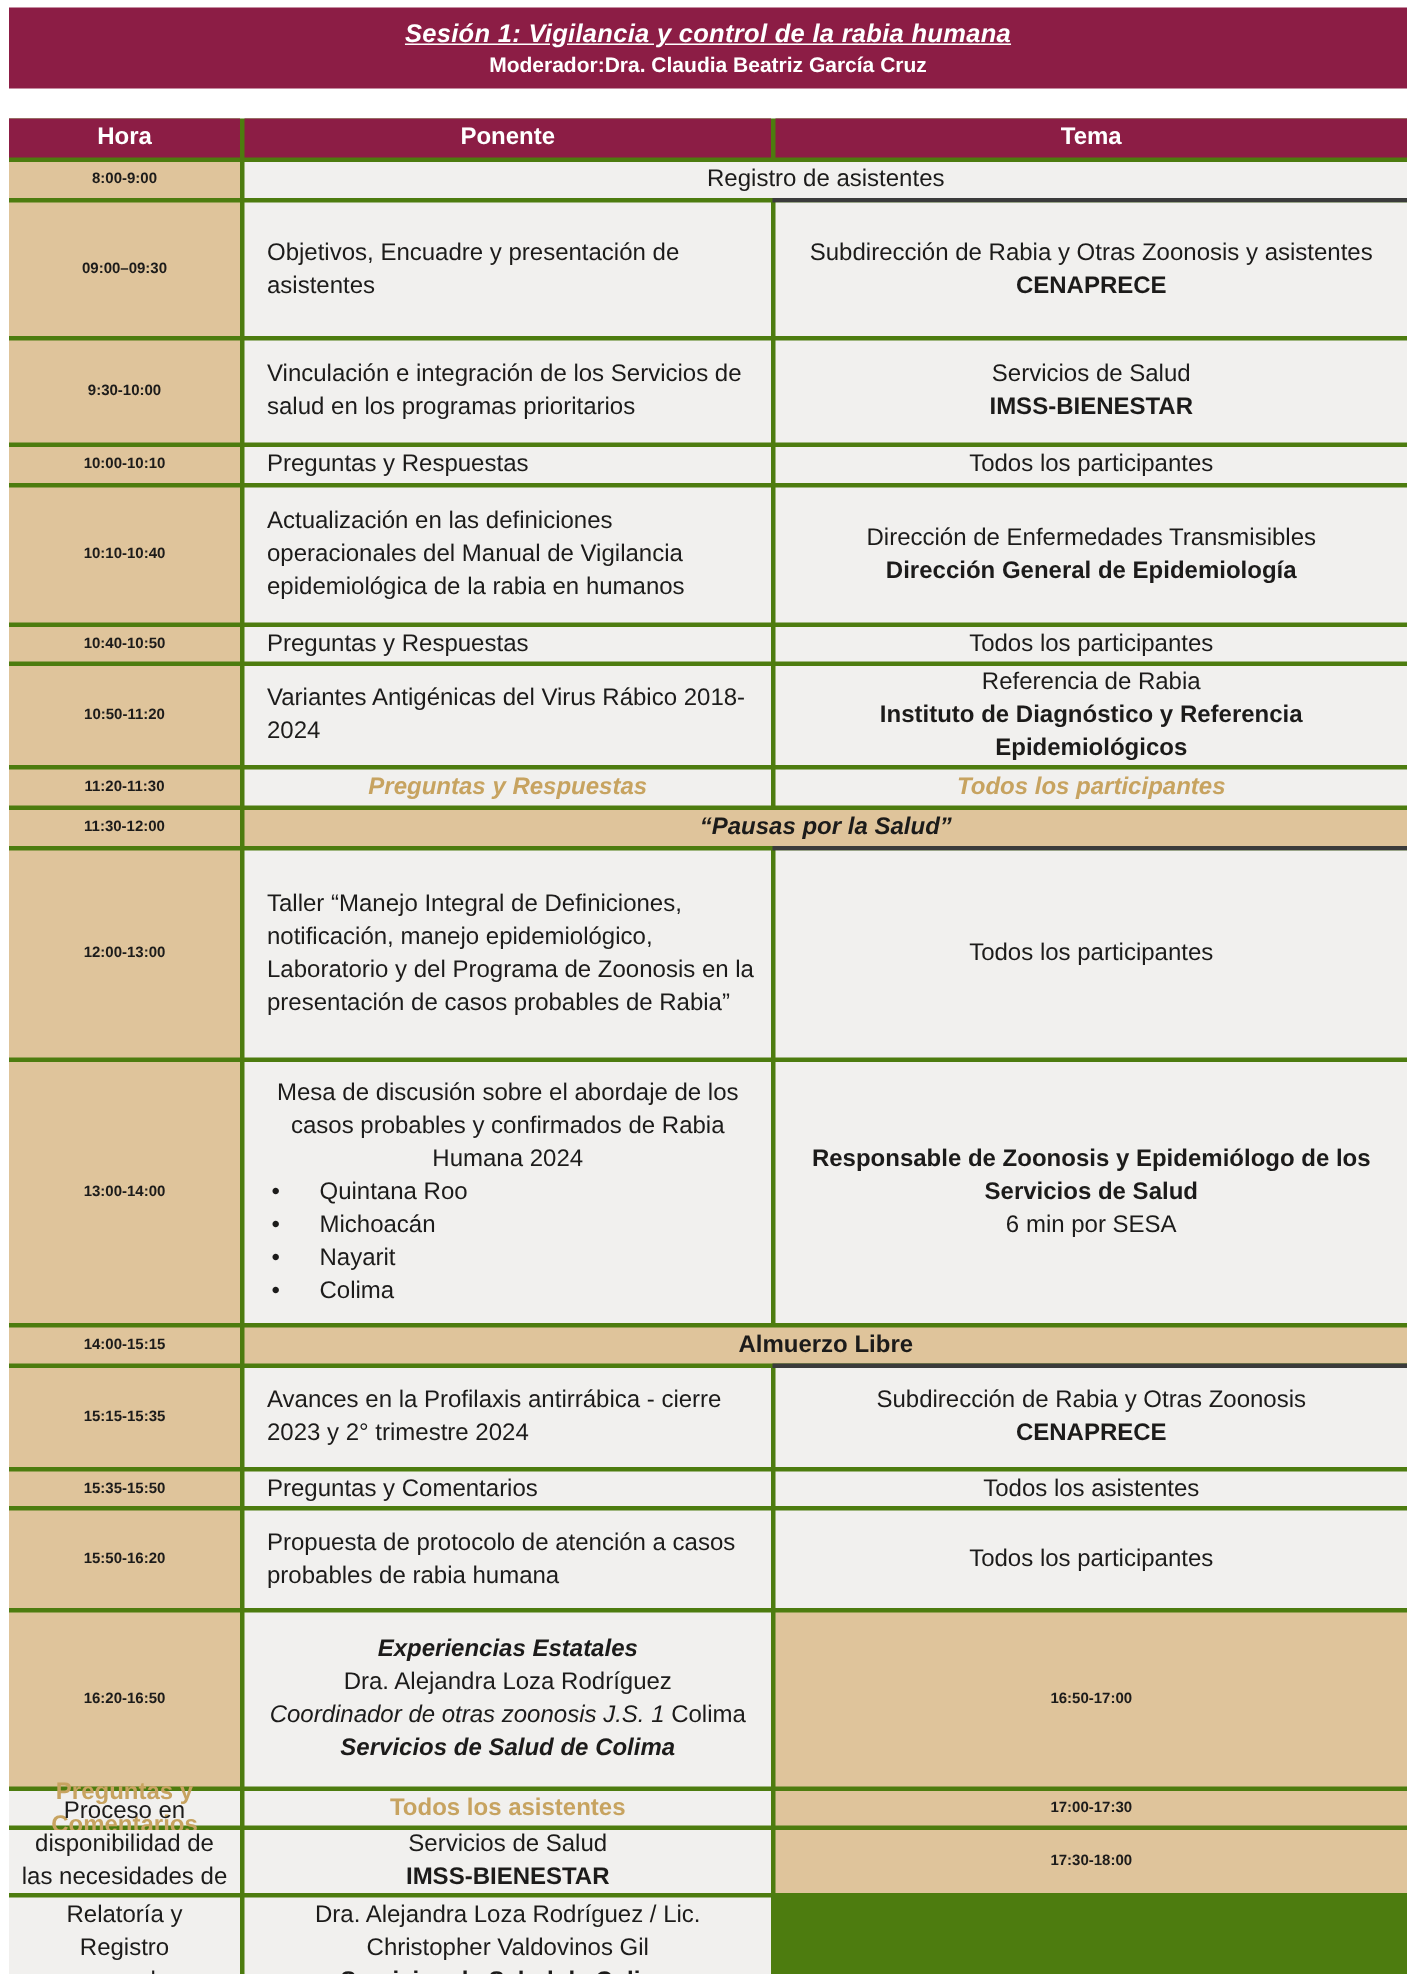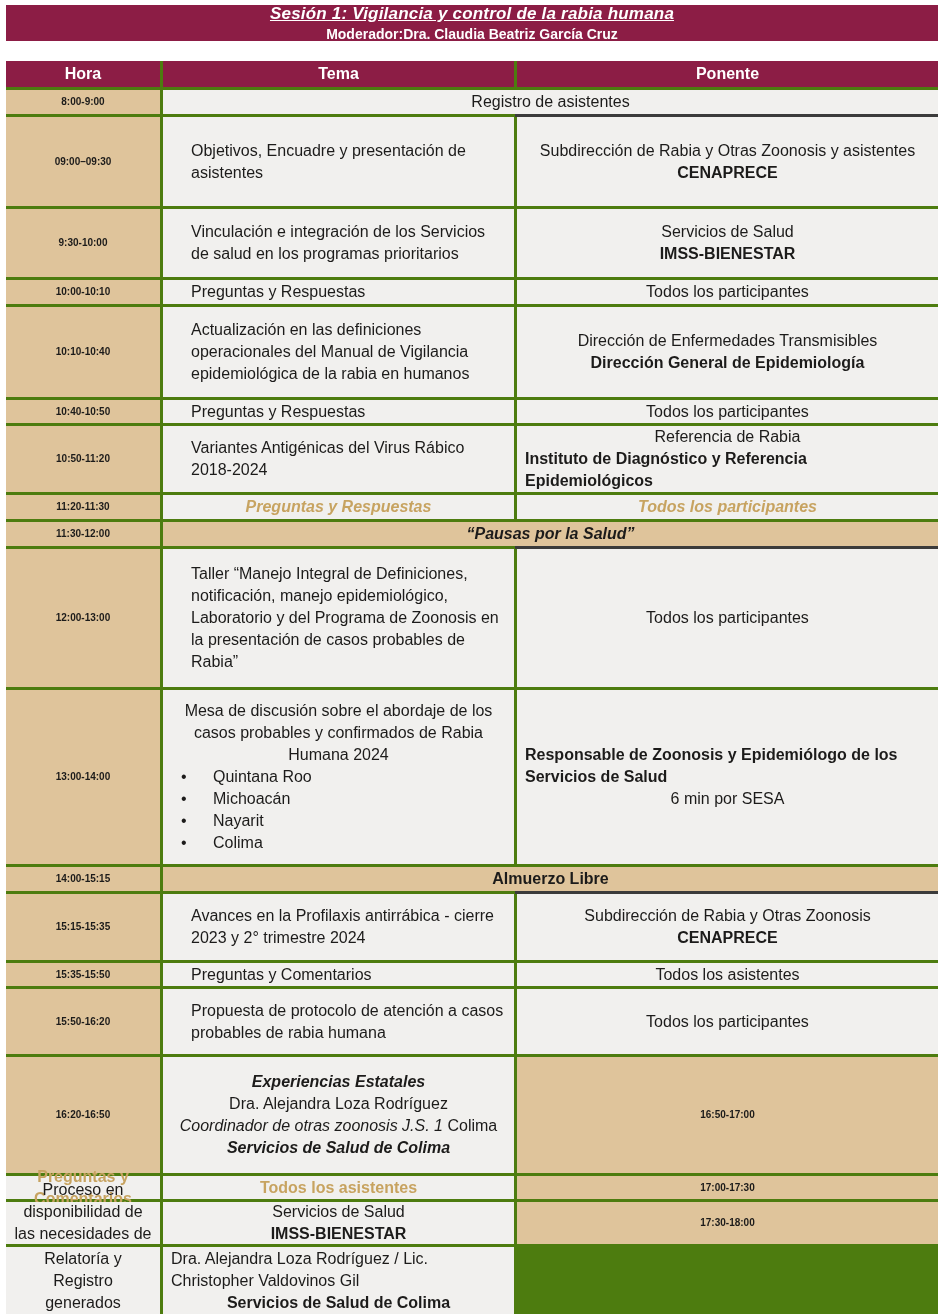--- a/index.html
+++ b/index.html
@@ -13,21 +13,21 @@
   *{box-sizing:border-box;margin:0;padding:0;}
   html,body{background:#FFFFFF;}
   body{
     width:944px;height:1316px;overflow:hidden;
     font-family:"Liberation Sans", sans-serif;
     color:var(--ink);
   }
   .doc{padding:5px 6px 0 6px;}
   .title-block{
     background:var(--maroon);color:#FFFFFF;text-align:center;
-    height:36px;display:flex;flex-direction:column;justify-content:center;
+    height:54px;display:flex;flex-direction:column;justify-content:center;
     gap:2px;
   }
   .title-line1{font-size:17px;font-weight:bold;font-style:italic;text-decoration:underline;letter-spacing:.2px;}
   .title-line2{font-size:14px;font-weight:bold;}
   .grid{
     margin-top:20px;
     display:grid;
     grid-template-columns:154px 351px 421px;
     gap:3px;
     background:#4d7c0f;
@@ -42,23 +42,23 @@
     display:flex;flex-direction:column;justify-content:center;
     padding:2px 8px;
     position:relative;
   }
   .hora{
     background:var(--tan);
     font-weight:bold;font-size:10px;
     align-items:center;text-align:center;
     padding:2px 2px;
   }
-  .tema{align-items:flex-start;text-align:left;padding-left:28px;}
+  .tema{align-items:flex-start;text-align:left;padding-left:15px;}
   .tema.center{align-items:center;text-align:center;padding-left:8px;}
-  .ponente{align-items:center;text-align:left;}
+  .ponente{align-items:center;text-align:center;}
   .merged{grid-column:2 / 4;align-items:center;text-align:center;}
   .band{background:var(--tan);}
   .uline::after{
     content:"";position:absolute;left:352px;right:0;bottom:-3px;height:3px;
     background:var(--dline);
   }
   .b{font-weight:bold;}
   .i{font-style:italic;}
   .gold{color:var(--gold);}
   .bullets{width:100%;padding-left:4px;text-align:left;}
@@ -68,22 +68,22 @@
 </head>
 <body>
 
 <div class="doc">
   <div class="title-block">
     <div class="title-line1">Sesión 1: Vigilancia y control de la rabia humana</div>
     <div class="title-line2">Moderador:Dra. Claudia Beatriz García Cruz</div>
   </div>
   <div class="grid" id="grid" style="grid-template-rows: 26px 24px 89px 68px 24px 90px 23px 66px 24px 24px 138px 174px 24px 66px 23px 65px 116px 23px 42px 67px;">
     <div class="hcell">Hora</div>
+    <div class="hcell">Ponente</div>
     <div class="hcell">Tema</div>
-    <div class="hcell">Ponente</div>
   <div class="cell hora">8:00-9:00</div>
       <div class="cell merged uline">
         <div class="line"><span>Registro de asistentes</span></div>
       </div>
       <div class="cell hora">09:00–09:30</div>
       <div class="cell tema">
         <div class="line"><span>Objetivos, Encuadre y presentación de asistentes</span></div>
       </div>
       <div class="cell ponente">
         <div class="line"><span>Subdirección de Rabia y Otras Zoonosis y asistentes</span></div>

